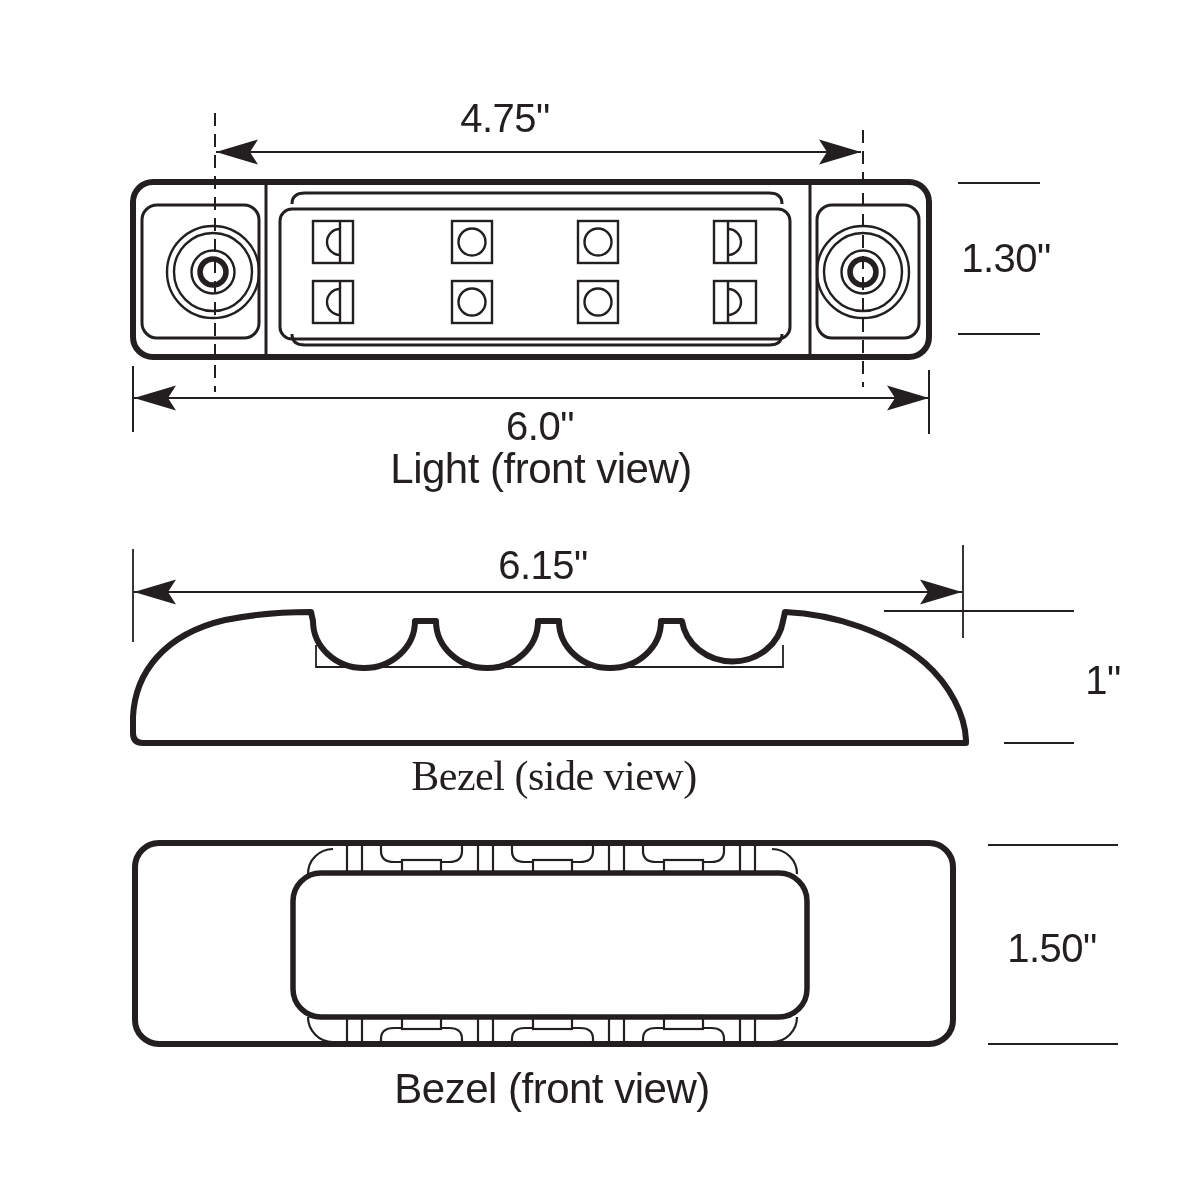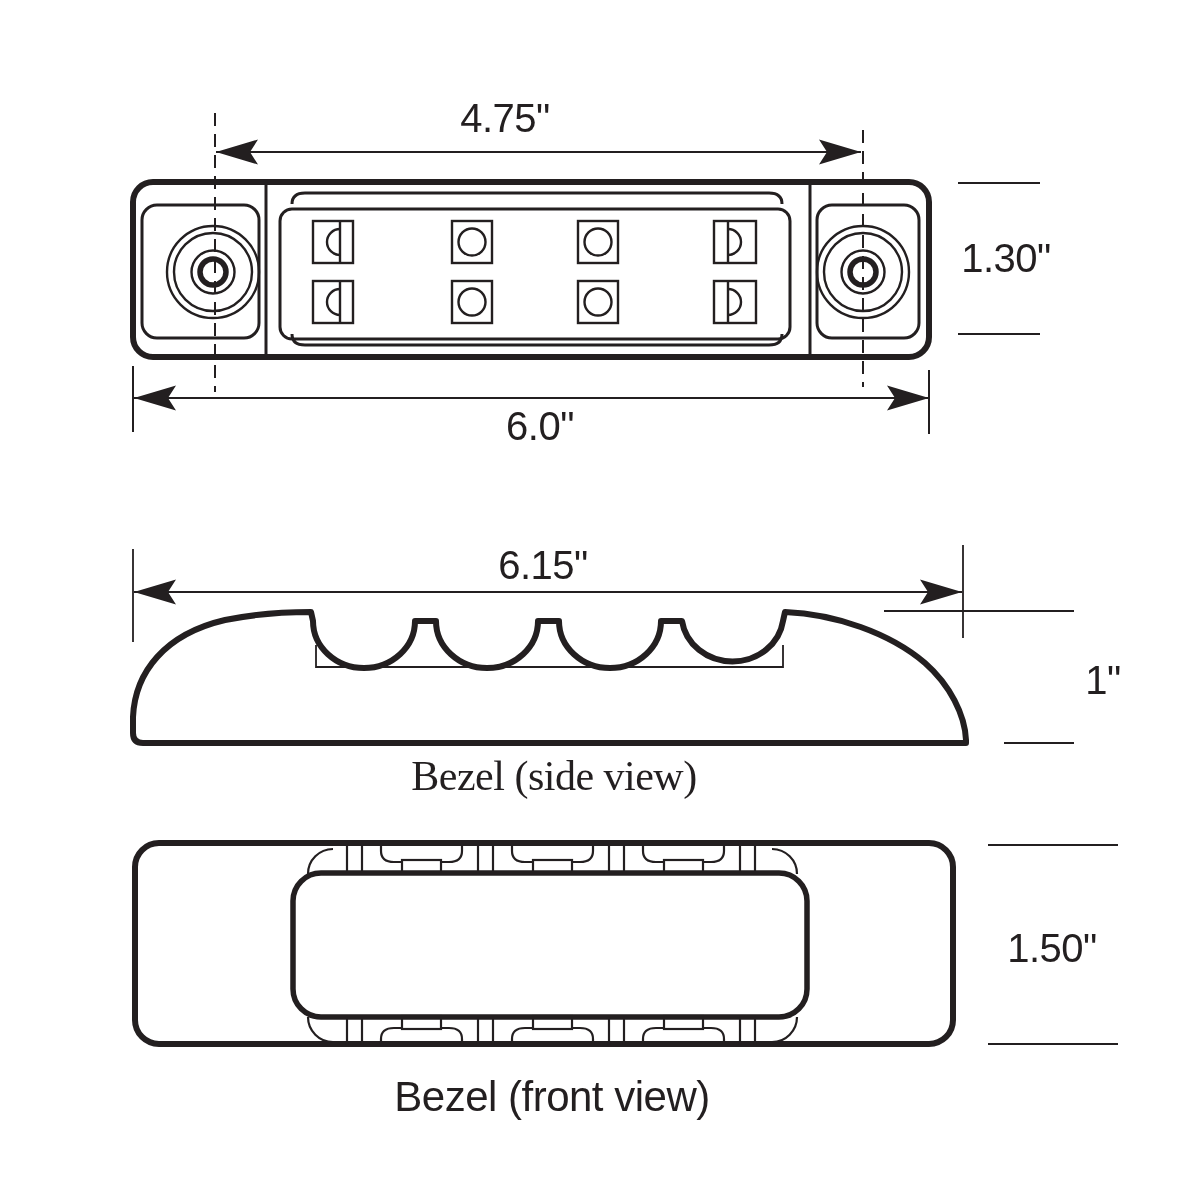--- a/index.html
+++ b/index.html
@@ -176,23 +176,24 @@
       </g>
     </g>
   </svg>
 
   <div class="txt dim" style="left:505px; top:98px;">4.75"</div>
 
   <div class="txt dim" style="left:540px; top:406px;">6.0"</div>
 
   <div class="txt dim" style="left:1006px; top:238px;">1.30"</div>
 
+  <div class="txt viewlabel" style="left:541px; top:448px;">Light (front view)</div>
 
   <div class="txt dim" style="left:543px; top:545px;">6.15"</div>
 
   <div class="txt dim" style="left:1103px; top:660px;">1"</div>
 
   <div class="txt viewlabel" style="left:554px; top:755px;font-family:Liberation Serif, serif;">Bezel (side view)</div>
 
   <div class="txt dim" style="left:1052px; top:928px;">1.50"</div>
 
-  <div class="txt viewlabel" style="left:552px; top:1068px;margin-top:8px;">Bezel (front view)</div>
+  <div class="txt viewlabel" style="left:552px; top:1068px;">Bezel (front view)</div>
 </div>
 
 </body></html>

